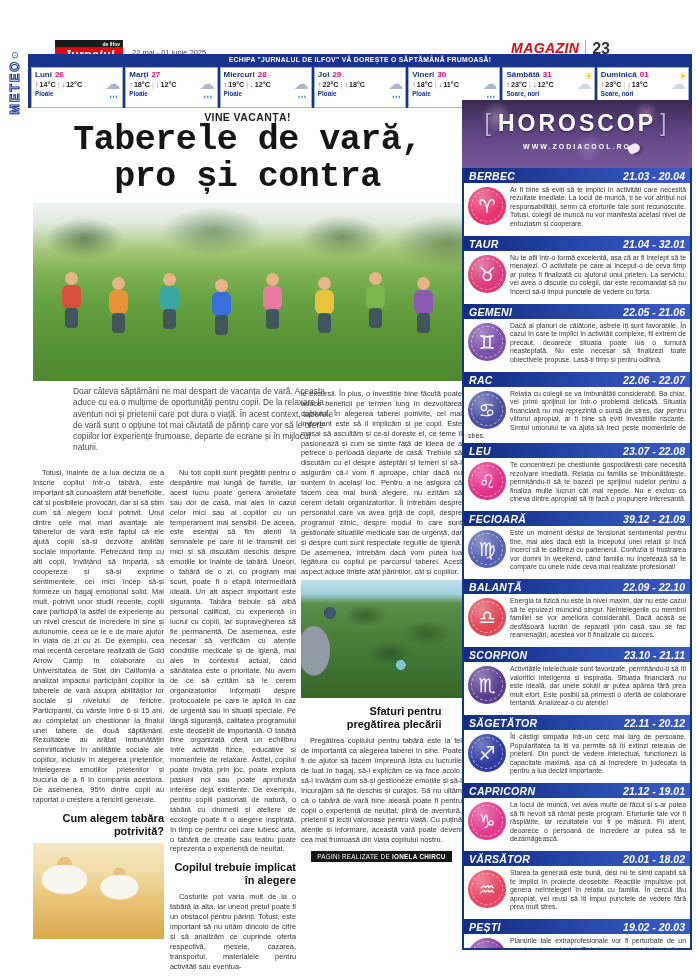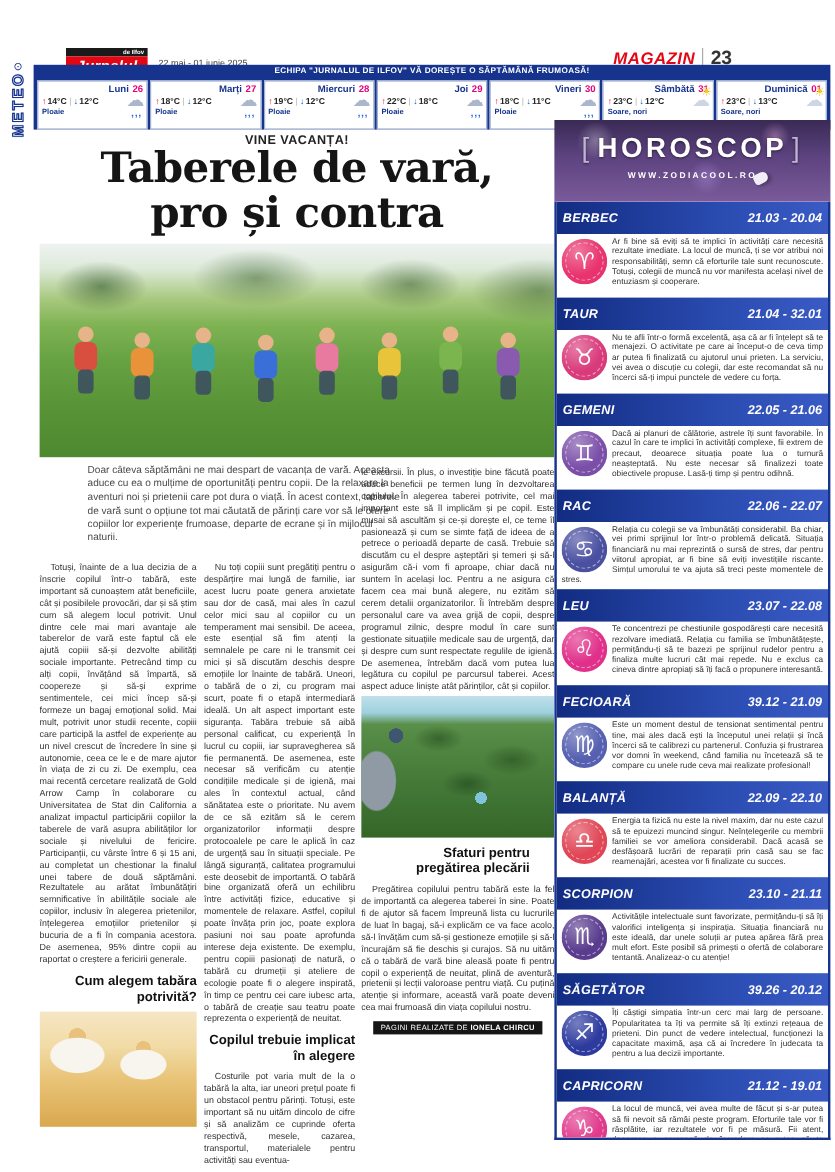--- a/index.html
+++ b/index.html
@@ -25,21 +25,21 @@
   .meteo .dot{font-size:9px;color:#16338e;display:block;line-height:10px;}
   .meteo .word{display:inline-block;writing-mode:vertical-rl;transform:rotate(180deg);
                font-weight:800;font-size:12.5px;letter-spacing:2px;color:#fff;
                -webkit-text-stroke:1px #16338e;text-shadow:0 0 1px #16338e;}
 
   
   .weather{position:absolute;left:28px;top:54px;width:664px;height:54px;background:#16338e;}
   .weather-banner{height:11px;line-height:11px;text-align:center;color:#fff;font-weight:700;font-size:6.8px;letter-spacing:.3px;}
   .days{display:flex;gap:2px;padding:2px 3px;}
   .day-card{position:relative;flex:1;background:#fff;border:1px solid #9fb0d0;height:35px;padding:2px 3px;overflow:hidden;}
-  .day-top{font-size:8px;font-weight:800;color:#16338e;line-height:9px;text-align:right;}
+  .day-top{font-size:8px;font-weight:800;color:#16338e;line-height:9px;}
   .day-top .num{color:#e6007e;margin-left:3px;}
   .temps{display:flex;align-items:baseline;gap:1px;font-size:7.2px;font-weight:800;color:#222;line-height:9px;margin-top:1px;}
   .temps .up{color:#e30613;} .temps .dn{color:#1e63c8;} .temps .sep{color:#b5b5b5;font-weight:400;margin:0 1px;}
   .cond{font-size:6.3px;font-weight:800;color:#16338e;line-height:8px;margin-top:1px;}
   .wicon{position:absolute;right:1px;top:8px;width:21px;height:22px;}
   .wicon::before{content:"☁";position:absolute;right:1px;top:0;font-size:15px;line-height:16px;color:#a9b6cc;}
   .wicon[data-icon="rain-cloud-icon"]::after{content:"‚‚‚";position:absolute;right:3px;bottom:-1px;
         color:#2a6fd6;font-size:9px;font-weight:900;letter-spacing:.5px;}
   .wicon[data-icon="sun-cloud-icon"]::after{content:"☀";position:absolute;right:-1px;top:-6px;font-size:11px;color:#f6c51c;}
   .wicon[data-icon="sun-cloud-icon"]::before{color:#cdd6e4;}
@@ -106,21 +106,21 @@
                linear-gradient(180deg,#3a2a55 0%,#5d4380 45%,#7a5a9a 100%);}
   .horo-title{position:relative;text-align:center;color:#fff;font-weight:900;font-size:23px;
               letter-spacing:3px;margin-top:10px;text-shadow:0 1px 2px rgba(0,0,0,.5);}
   .horo-title::before{content:"[";color:#bfb3d6;margin-right:4px;font-weight:400;}
   .horo-title::after{content:"]";color:#bfb3d6;margin-left:4px;font-weight:400;}
   .horo-site{position:relative;text-align:center;color:#fff;font-weight:700;font-size:7px;
              letter-spacing:2px;margin-top:6px;}
   .cursor-blob{position:absolute;right:52px;top:44px;width:12px;height:9px;background:#f2ecf8;
                border-radius:6px 8px 8px 6px;transform:rotate(-25deg);box-shadow:2px 2px 3px rgba(0,0,0,.3);}
   .signs-box{border:2px solid #16338e;border-top:none;background:#fff;height:780px;overflow:hidden;}
-  .sign-bar{display:flex;justify-content:space-between;align-items:center;height:27px;padding:0 5px;
+  .sign-bar{display:flex;justify-content:space-between;align-items:center;height:15px;padding:0 5px;
             background:linear-gradient(90deg,#122c82 0%,#2a4bb0 60%,#3a5bc4 100%);}
   .sign-name{color:#fff;font-weight:900;font-style:italic;font-size:10.5px;letter-spacing:.3px;}
   .sign-dates{color:#fff;font-weight:900;font-style:italic;font-size:10.5px;}
   .sign-body{padding:3px 4px 3px 4px;min-height:47px;}
   .sign-icon{float:left;width:38px;height:38px;border-radius:50%;margin:1px 4px 1px 0;position:relative;
              display:flex;align-items:center;justify-content:center;color:#fff;font-size:19px;
              font-family:"DejaVu Sans",sans-serif;
              background-image:radial-gradient(circle at 35% 28%, rgba(255,255,255,.35), transparent 55%);}
   .sign-icon::after{content:"";position:absolute;inset:3px;border:1px dashed rgba(255,255,255,.5);border-radius:50%;}
   .sign-text{font-size:6.9px;line-height:8.4px;text-align:justify;color:#333;margin:0;}
@@ -254,21 +254,21 @@
             <span class="dn">↓</span>
             <span>13°C</span>
           </div>
           <div class="cond">Soare, nori</div>
           <div class="wicon" data-icon="sun-cloud-icon"></div>
         </div>
       </div>
   </div>
 
   <div class="kicker">VINE VACANȚA!</div>
-  <h1 class="headline" style="margin:0;">
+  <h1 class="headline" style="margin:0;font-family:Liberation Mono, monospace;">
     <span>Taberele de vară,</span>
     <span>pro și contra</span>
   </h1>
 
   <div class="hero-photo">
     <div class="kid f1" style="left:6%;bottom:30%;">
         <div class="torso"></div>
         <div class="legs"></div>
       </div>
     <div class="kid f2" style="left:17%;bottom:27%;">
@@ -418,21 +418,21 @@
           </div>
           <div class="sign-body">
             <span class="sign-icon" style="background-color: rgb(90, 60, 142);">♏</span>
             <p class="sign-text">Activitățile intelectuale sunt favorizate, permițându-ți să îți valorifici inteligența și inspirația. Situația financiară nu este ideală, dar unele soluții ar putea apărea fără prea mult efort. Este posibil să primești o ofertă de colaborare tentantă. Analizeaz-o cu atenție!</p>
           </div>
         </div>
 
         <div class="sign-block">
           <div class="sign-bar">
             <span class="sign-name">SĂGETĂTOR</span>
-            <span class="sign-dates">39.26 - 20.12</span>
+            <span class="sign-dates">22.11 - 20.12</span>
           </div>
           <div class="sign-body">
             <span class="sign-icon" style="background-color: rgb(45, 58, 158);">♐</span>
             <p class="sign-text">Îți câștigi simpatia într-un cerc mai larg de persoane. Popularitatea ta îți va permite să îți extinzi rețeaua de prieteni. Din punct de vedere intelectual, funcționezi la capacitate maximă, așa că ai încredere în judecata ta pentru a lua decizii importante.</p>
           </div>
         </div>
 
         <div class="sign-block">
           <div class="sign-bar">
             <span class="sign-name">CAPRICORN</span>

